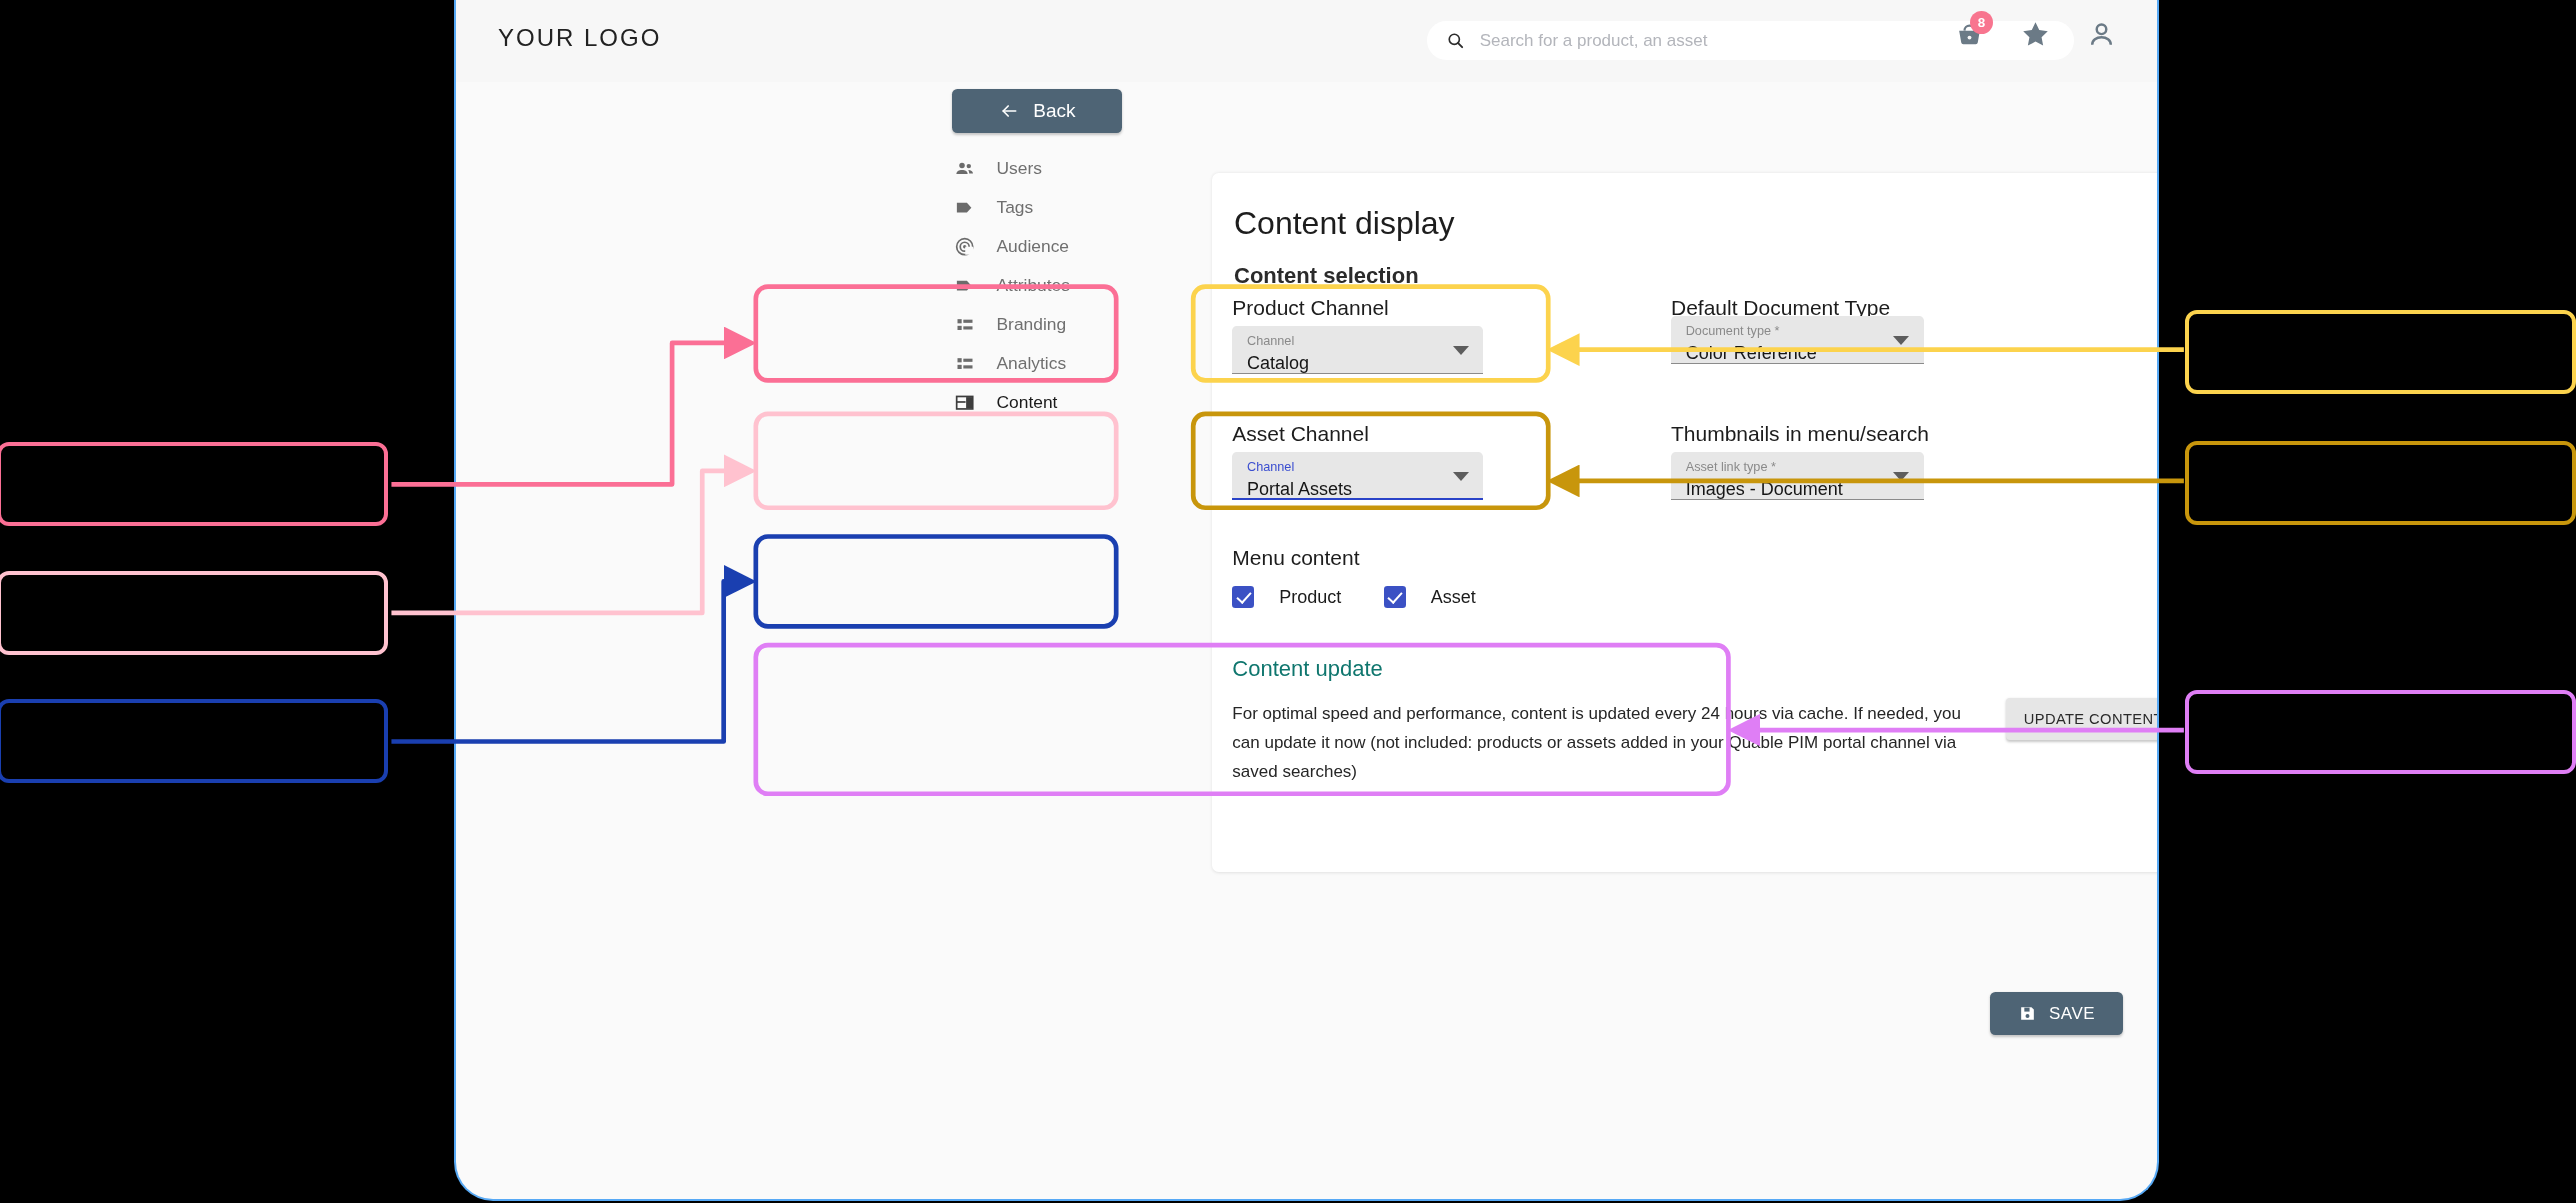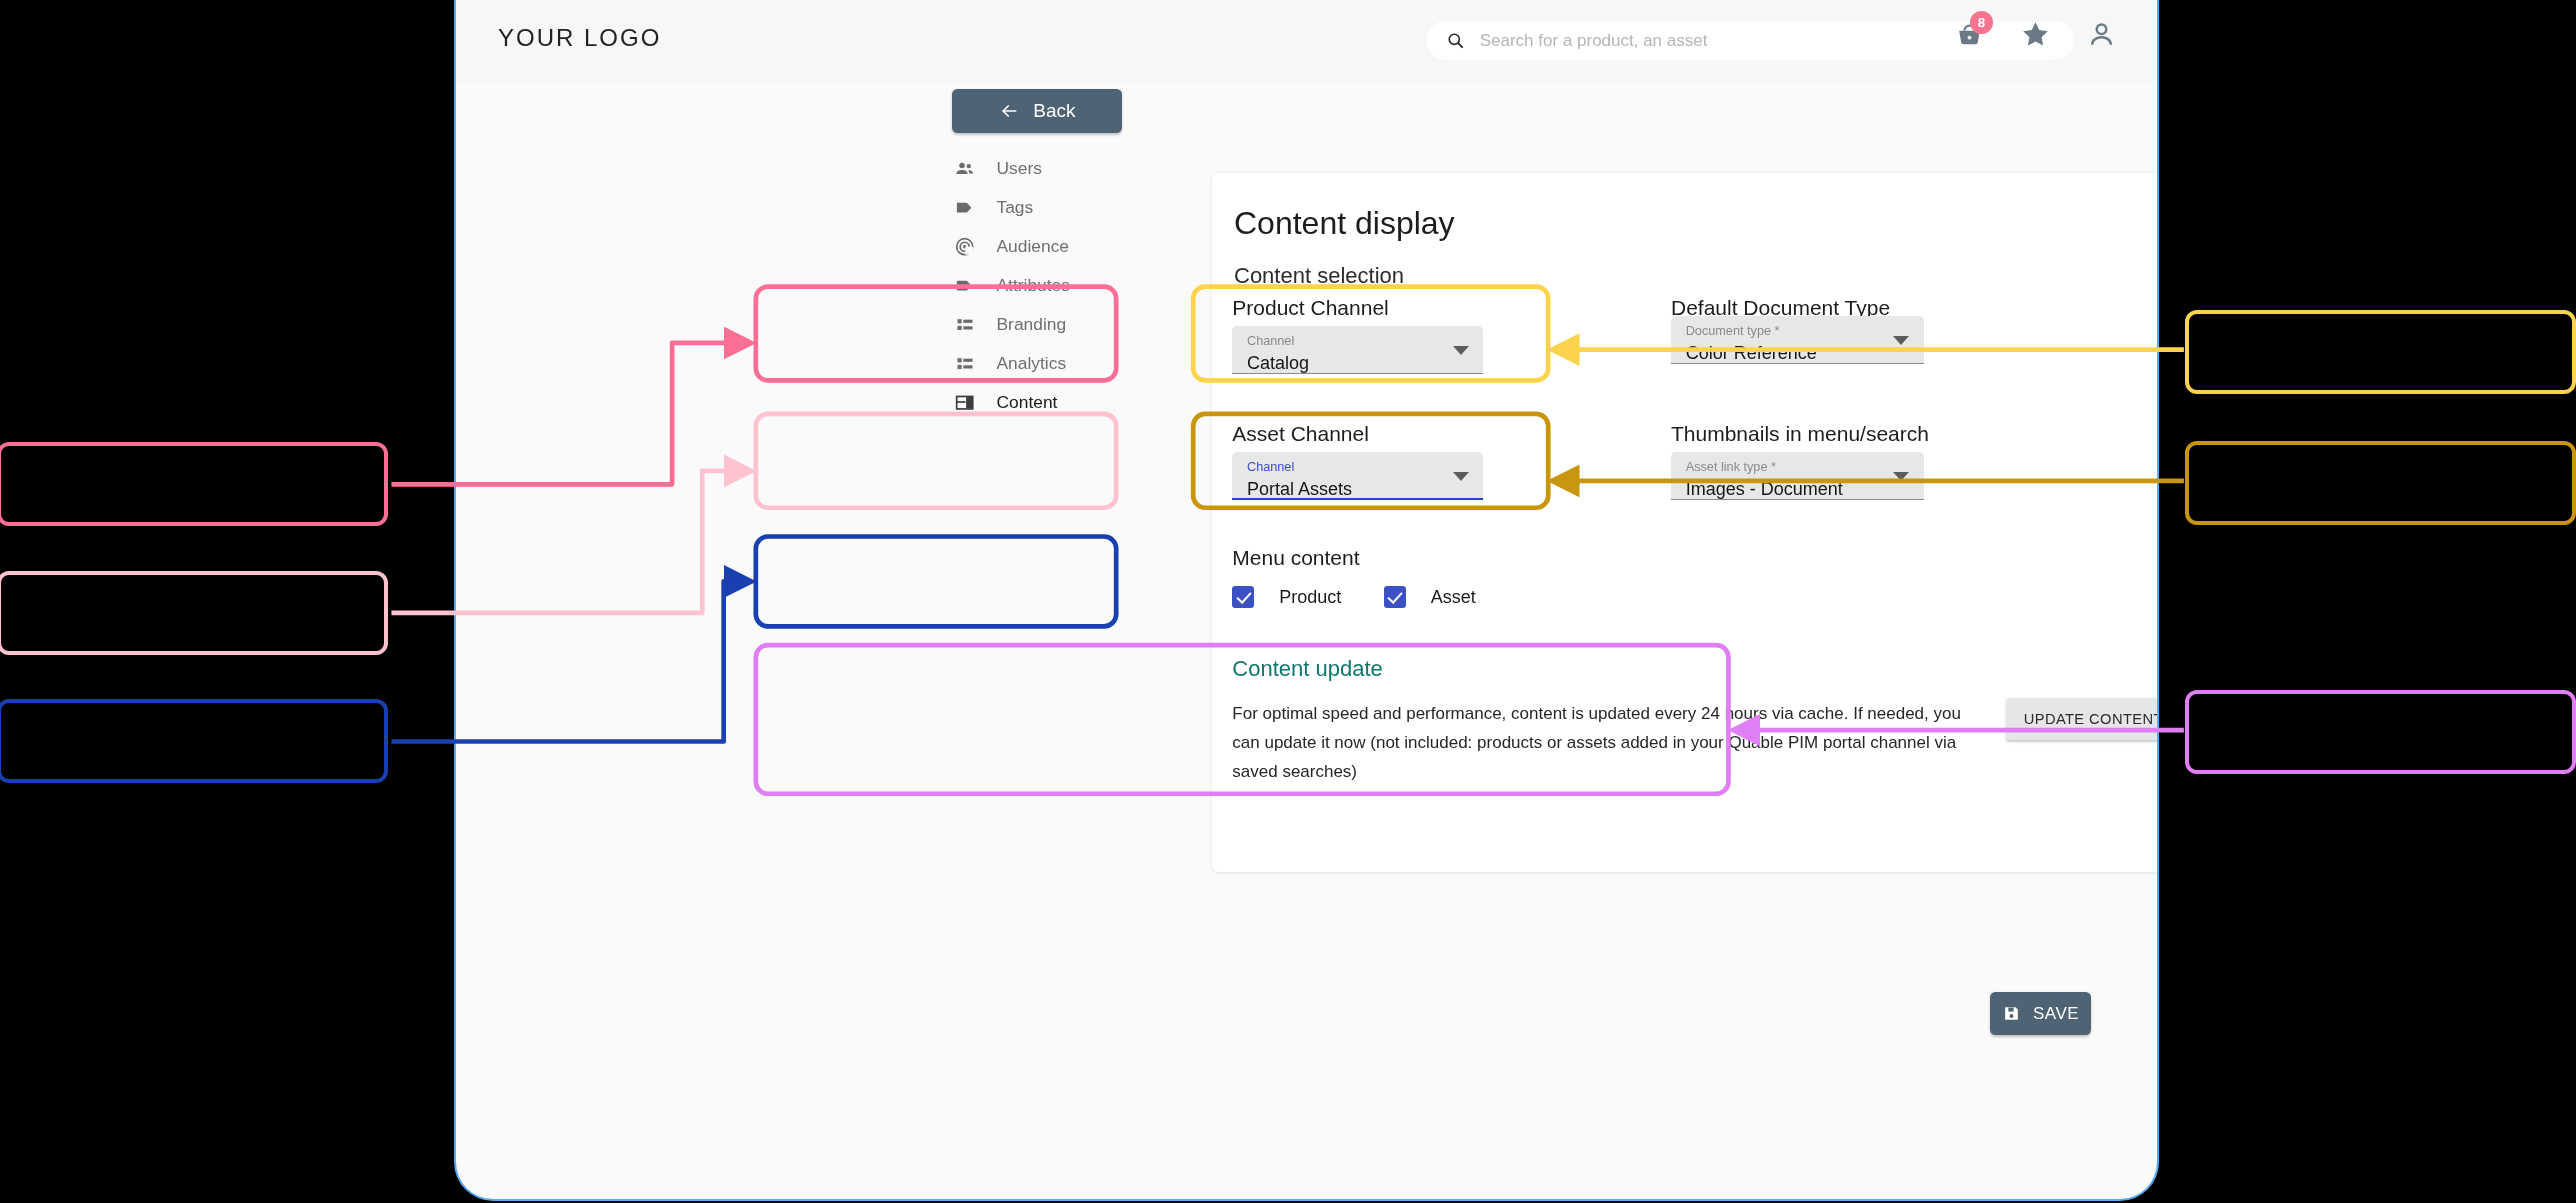--- a/index.html
+++ b/index.html
@@ -79,21 +79,21 @@
   .nav-item.active .nav-ico { color: #3d3d3d; }
 
   
   #content-card {
     position: absolute; left: 756px; top: 173px;
     width: 1333px; height: 699px;
     background: #ffffff; border-radius: 6.7px;
     box-shadow: 0 0.7px 3.3px rgba(0,0,0,.10);
   }
   #page-title { position: absolute; left: 22px; top: 32px; font-size: 32px; color: #1d1d1d; font-weight: 400; }
-  #section-subtitle { position: absolute; left: 22px; top: 90px; font-size: 22px; color: #2b2b2b; font-weight: 400; }
+  #section-subtitle { position: absolute; left: 22px; top: 90px; font-size: 22px; color: #2b2b2b; font-weight: 700; }
 
   
   .fieldbox { position: absolute; background: #fff; border-radius: 9.4px; }
   .fieldbox .fb-title { position: absolute; left: 19px; top: 8px; font-size: 21px; color: #1d1d1d; white-space: nowrap; text-align: right; }
 
   .select-ctl {
     position: absolute; left: 19px;
     background: #e7e7e7; border-radius: 4.7px 4.7px 0 0;
     border-bottom: 1.3px solid #8b8b8b;
     cursor: pointer;
@@ -130,21 +130,21 @@
     position: absolute; left: 793px; top: 51px;
     height: 42px; padding: 0 17.4px; border: none; border-radius: 4px;
     background: #e6e6e6; color: #2a2a2a;
     font-size: 14.7px; letter-spacing: 0.4px;
     font-family: "Liberation Sans", sans-serif; cursor: pointer;
     box-shadow: 0 1.3px 2.7px rgba(0,0,0,.22);
   }
 
   #save-button {
     position: absolute; left: 778px; top: 819px;
-    height: 43px; padding: 0 12px; border: none; border-radius: 5.4px;
+    height: 43px; padding: 0 28px; border: none; border-radius: 5.4px;
     background: #4e6475; color: #fff;
     display: flex; align-items: center; gap: 12px;
     font-size: 17px; letter-spacing: 0.5px; cursor: pointer;
     font-family: "Liberation Sans", sans-serif;
     box-shadow: 0 1.3px 2.7px rgba(0,0,0,.22);
     justify-content: center;
   }
 
   
   .callout { position: absolute; border-radius: 12px; background: transparent; }

